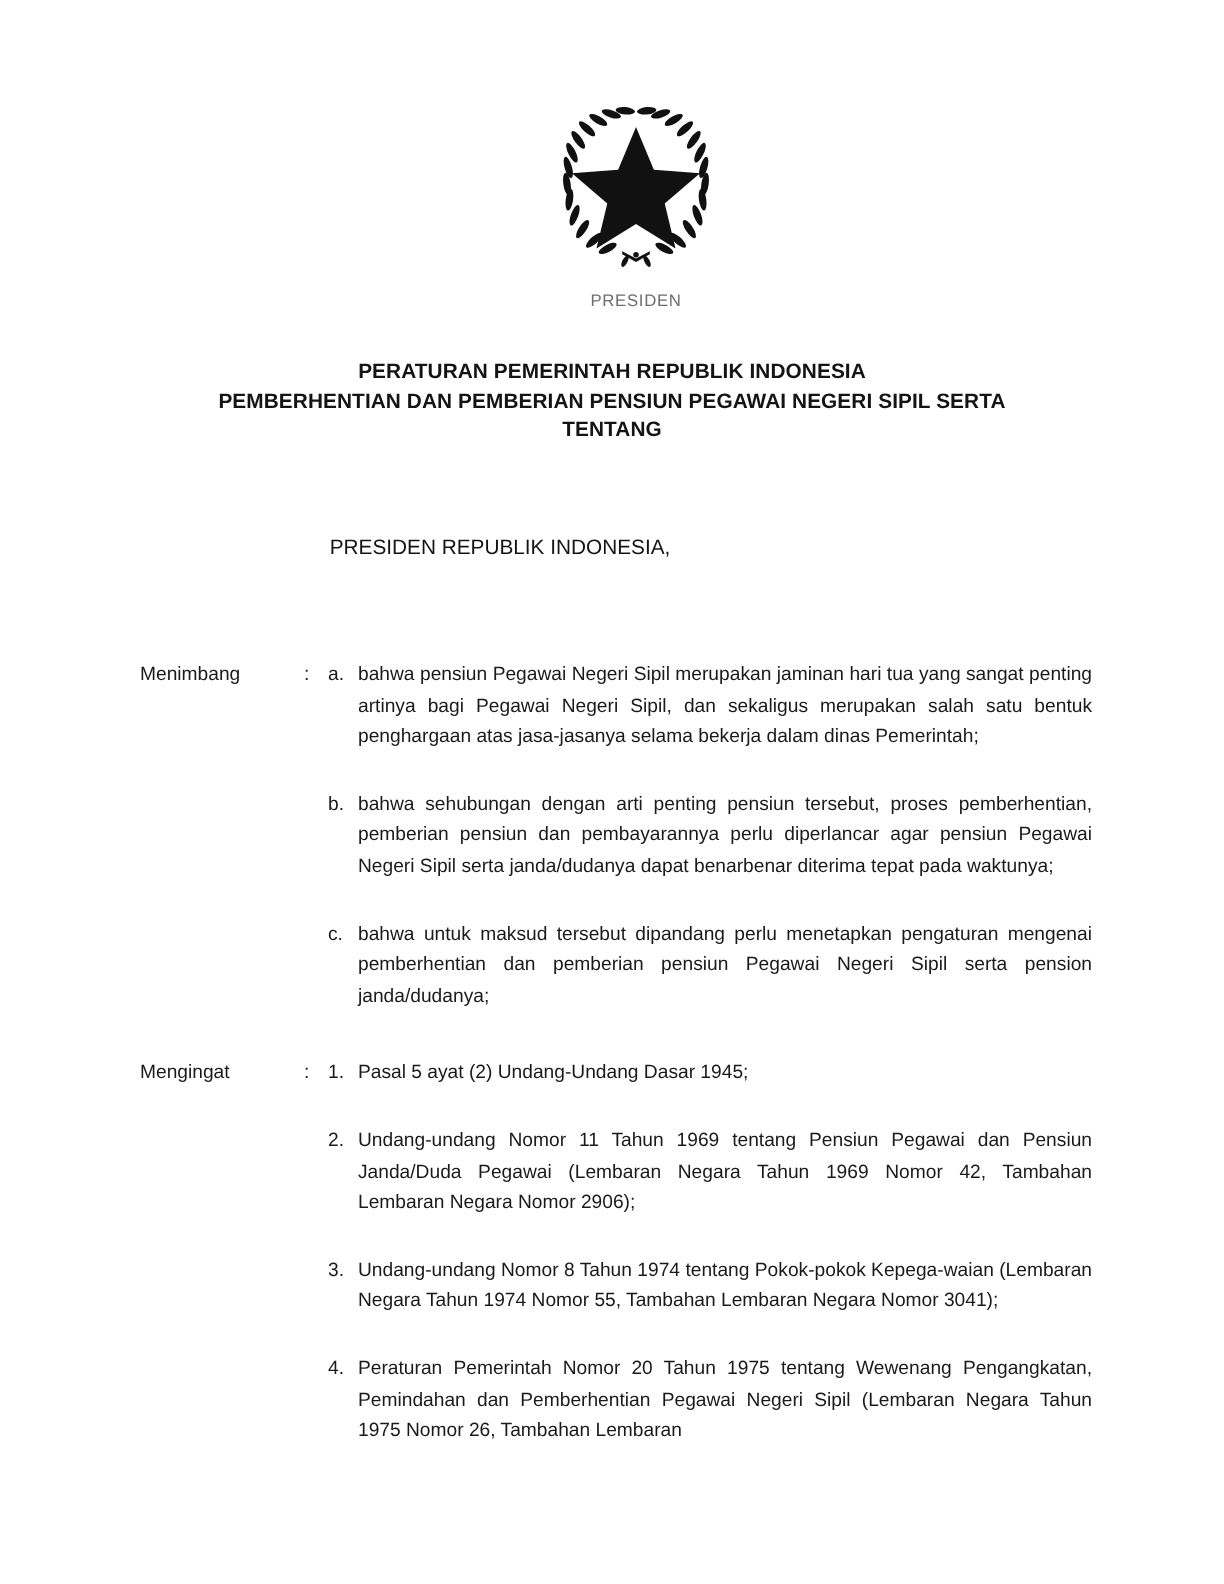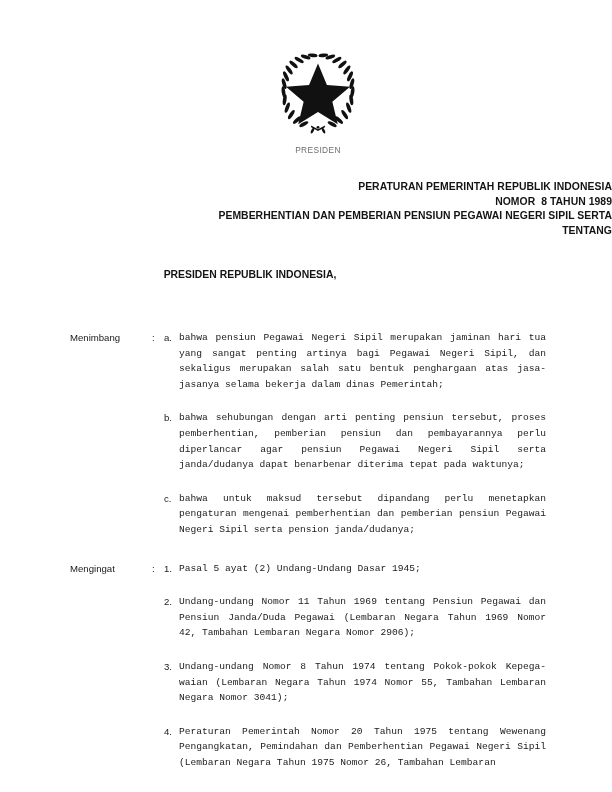--- a/index.html
+++ b/index.html
@@ -38,39 +38,39 @@
     color: #6e6e6e;
     font-weight: 400;
   }
 
   
   .title-block {
     position: absolute;
     left: 0;
     top: 180px;
     width: 612px;
-    text-align: right;
+    text-align: center;
   }
   .title-line {
     font-size: 10.4px;
     font-weight: bold;
     line-height: 14.6px;
     letter-spacing: 0.05px;
     color: #141414;
     white-space: pre;
   }
 
   .subject-line {
     position: absolute;
     left: 0;
     top: 268px;
     width: 500px;
     text-align: center;
     font-size: 10.4px;
-    font-weight: bold;
+    font-weight: normal;
     line-height: 14px;
     color: #141414;
   }
 
   
   .clauses {
     position: absolute;
     left: 70px;
     top: 302px;
     width: 476px;
@@ -115,21 +115,20 @@
     color: #1a1a1a;
   }
   .item-text {
     flex: 1 1 auto;
     font-size: 9.6px;
     line-height: 15.6px;
     color: #1a1a1a;
     text-align: justify;
     text-justify: inter-word;
     hyphens: none;
-    font-family: Liberation Mono, monospace;
   }
   .item-text.last-clipped {
     text-align: justify;
   }
 </style>
 </head>
 <body>
 
 <div class="emblem-block">
   <svg class="emblem-svg" viewBox="0 0 100 100" aria-hidden="true">
@@ -178,21 +177,20 @@
       <polygon points="50,19 59.7,42.3 84.8,44.2 65.6,60.6 71.5,85.1 50,71.8 28.5,85.1 34.4,60.6 15.2,44.2 40.3,42.3"></polygon>
     </g>
   </svg>
   <div class="emblem-caption">
     <div>PRESIDEN</div>
   </div>
 </div>
 
 <div class="title-block">
   <div class="title-line">PERATURAN PEMERINTAH REPUBLIK INDONESIA</div>
-  <div class="title-line">NOMOR  8 TAHUN 1989</div>
   <div class="title-line">PEMBERHENTIAN DAN PEMBERIAN PENSIUN PEGAWAI NEGERI SIPIL SERTA</div>
   <div class="title-line">TENTANG</div>
 </div>
 
 <div class="subject-line">PRESIDEN REPUBLIK INDONESIA,</div>
 
 <div class="clauses">
 
   <div class="clause-row">
     <div class="label-cell">Menimbang</div>

